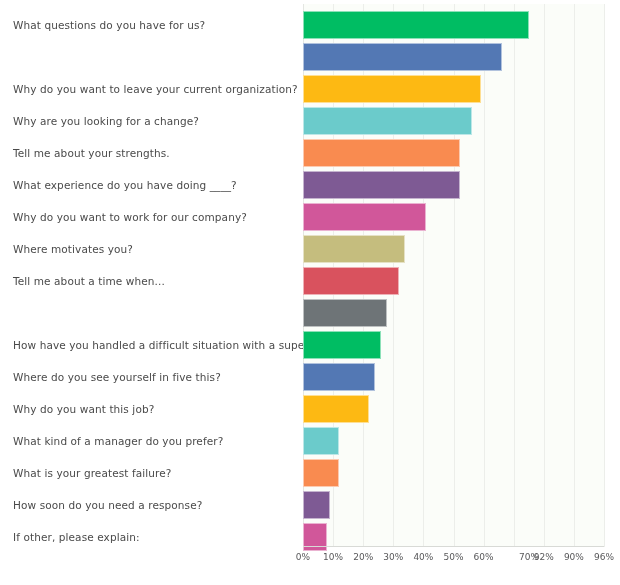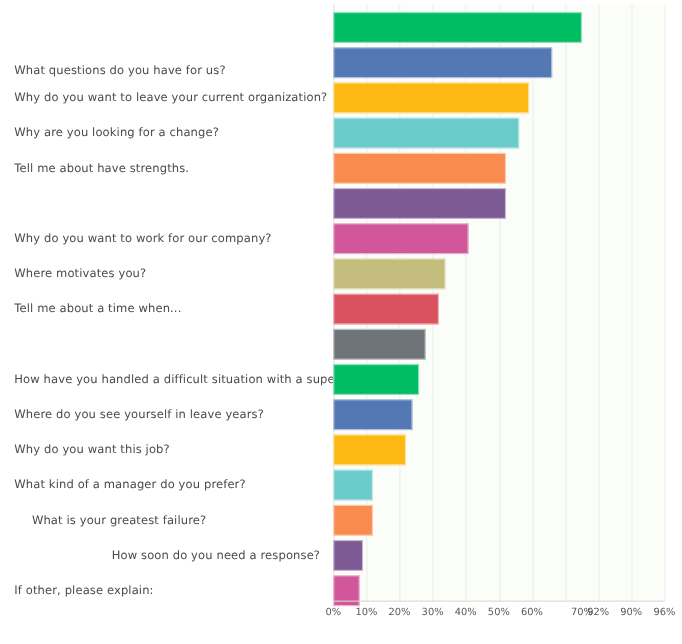--- a/index.html
+++ b/index.html
@@ -100,33 +100,34 @@
     transform: translateX(-50%);
     white-space: nowrap;
   }
 </style>
 </head>
 <body>
 
 <div id="chart-root">
 
   <div class="labels-col">
-      <div class="row-label" style="top: 11px; margin-top: 39px;">What questions do you have for us?</div>
+      <div class="row-label" style="top: 11px;">What questions do you have for us?</div>
       <div class="row-label" style="top: 75px;">Why do you want to leave your current organization?</div>
       <div class="row-label" style="top: 107px;">Why are you looking for a change?</div>
-      <div class="row-label" style="top: 139px;">Tell me about have strengths.</div>
+      <div class="row-label" style="top: 139px;">Tell me about your strengths.</div>
+      <div class="row-label" style="top: 171px;">What experience do you have doing ____?</div>
       <div class="row-label" style="top: 203px;">Why do you want to work for our company?</div>
       <div class="row-label" style="top: 235px;">Where motivates you?</div>
       <div class="row-label" style="top: 267px;">Tell me about a time when...</div>
       <div class="row-label" style="top: 331px;">How have you handled a difficult situation with a supervisor?</div>
-      <div class="row-label" style="top: 363px;">Where do you see yourself in leave years?</div>
+      <div class="row-label" style="top: 363px;">Where do you see yourself in five this?</div>
       <div class="row-label" style="top: 427px;">What kind of a manager do you prefer?</div>
       <div class="row-label" style="top: 395px;">Why do you want this job?</div>
-      <div class="row-label" style="top: 459px; margin-left: 16px;">What is your greatest failure?</div>
-      <div class="row-label" style="top: 491px; text-align: right;">How soon do you need a response?</div>
+      <div class="row-label" style="top: 459px;">What is your greatest failure?</div>
+      <div class="row-label" style="top: 491px;">How soon do you need a response?</div>
       <div class="row-label" style="top: 523px;">If other, please explain:</div>
     </div>
 
   <div class="plot-area">
     <div class="grid-layer">
         <div class="gridline first" style="left: 0px;"></div>
         <div class="gridline" style="left: 30.1px;"></div>
         <div class="gridline" style="left: 60.2px;"></div>
         <div class="gridline" style="left: 90.3px;"></div>
         <div class="gridline" style="left: 120.4px;"></div>

